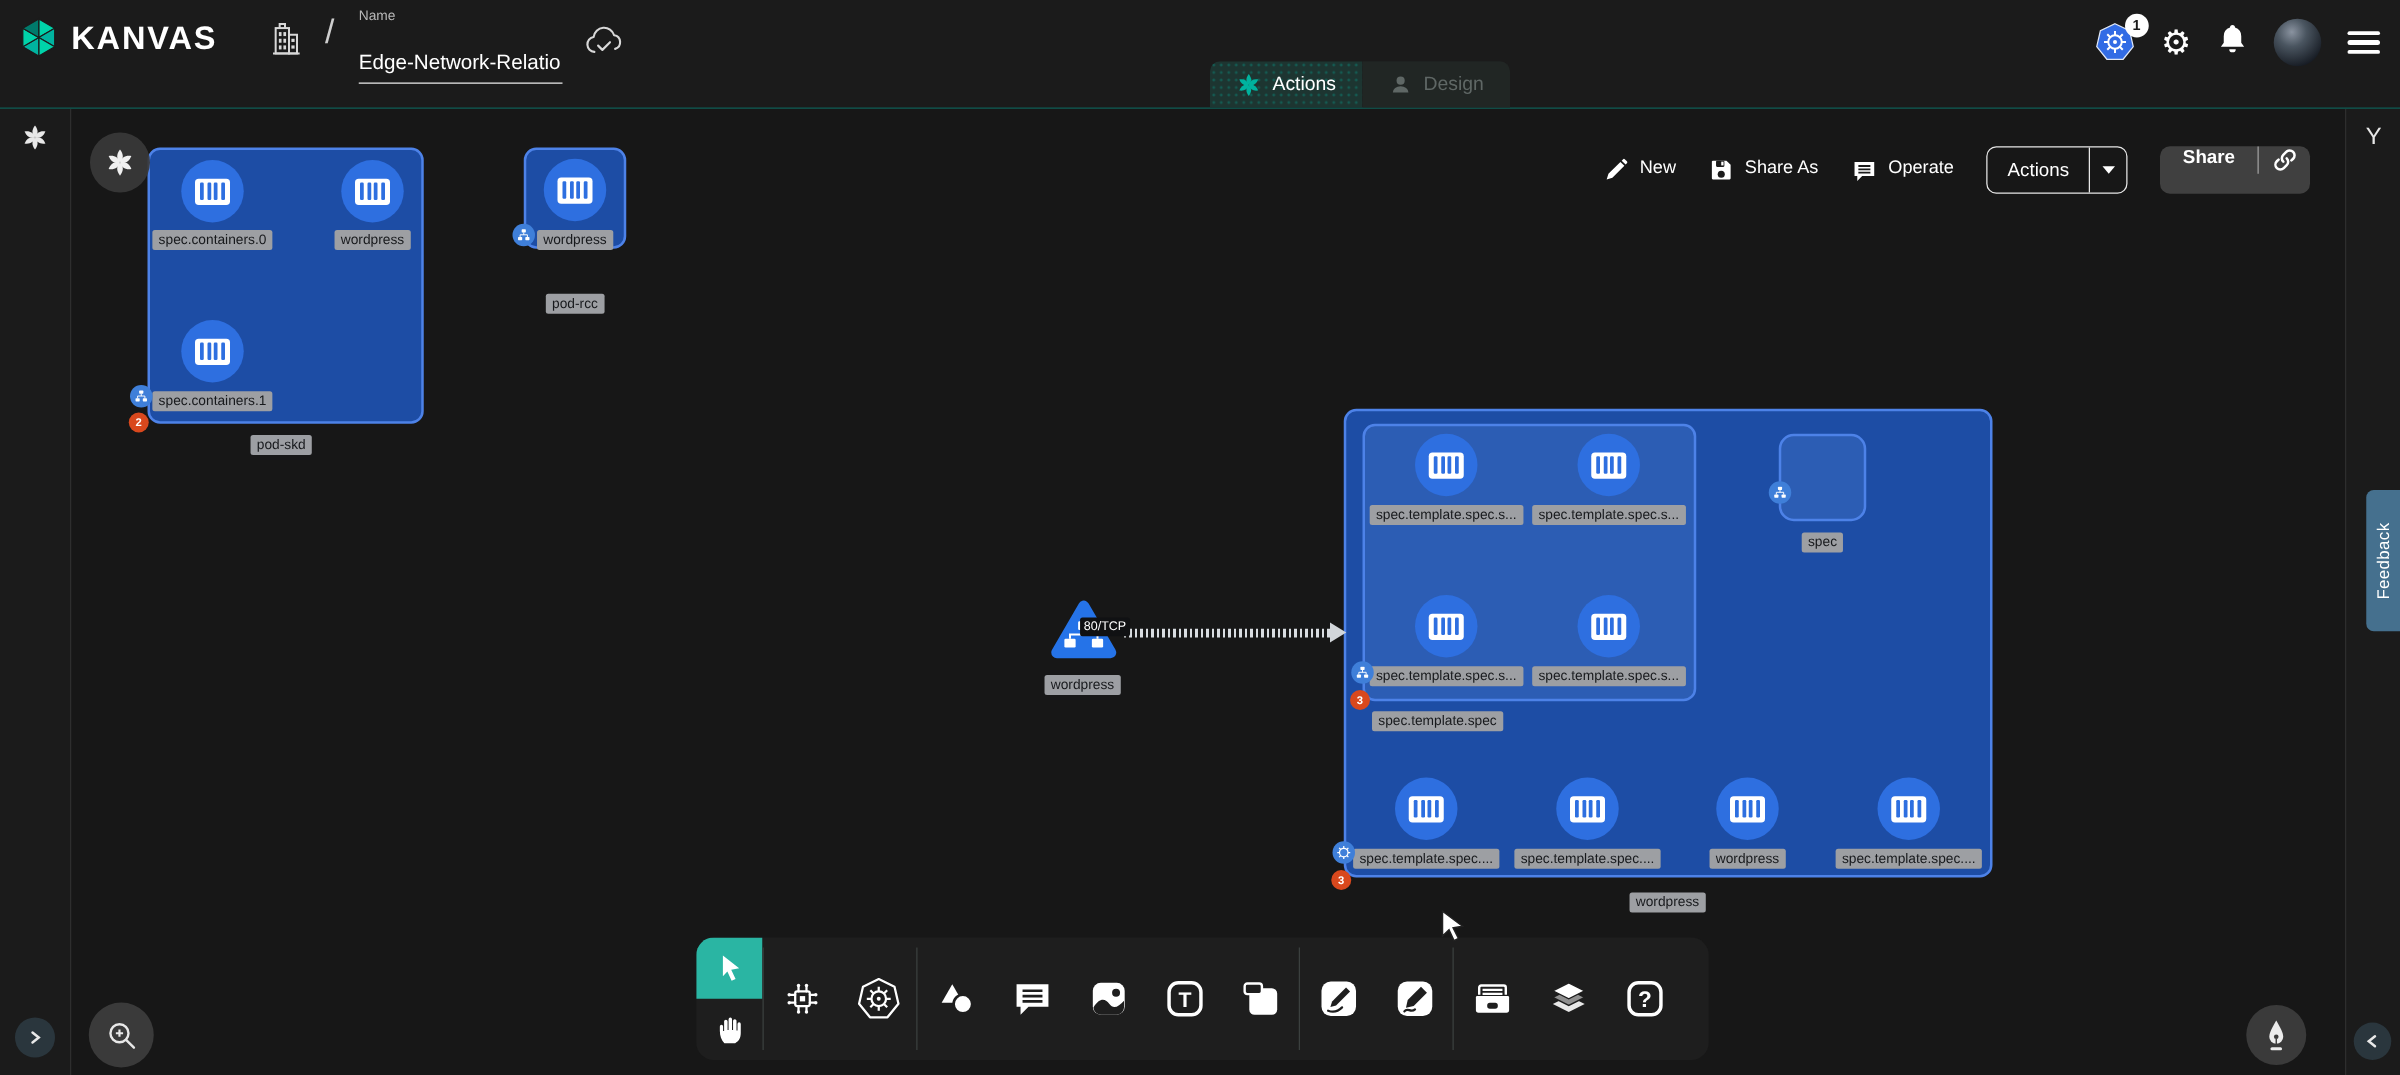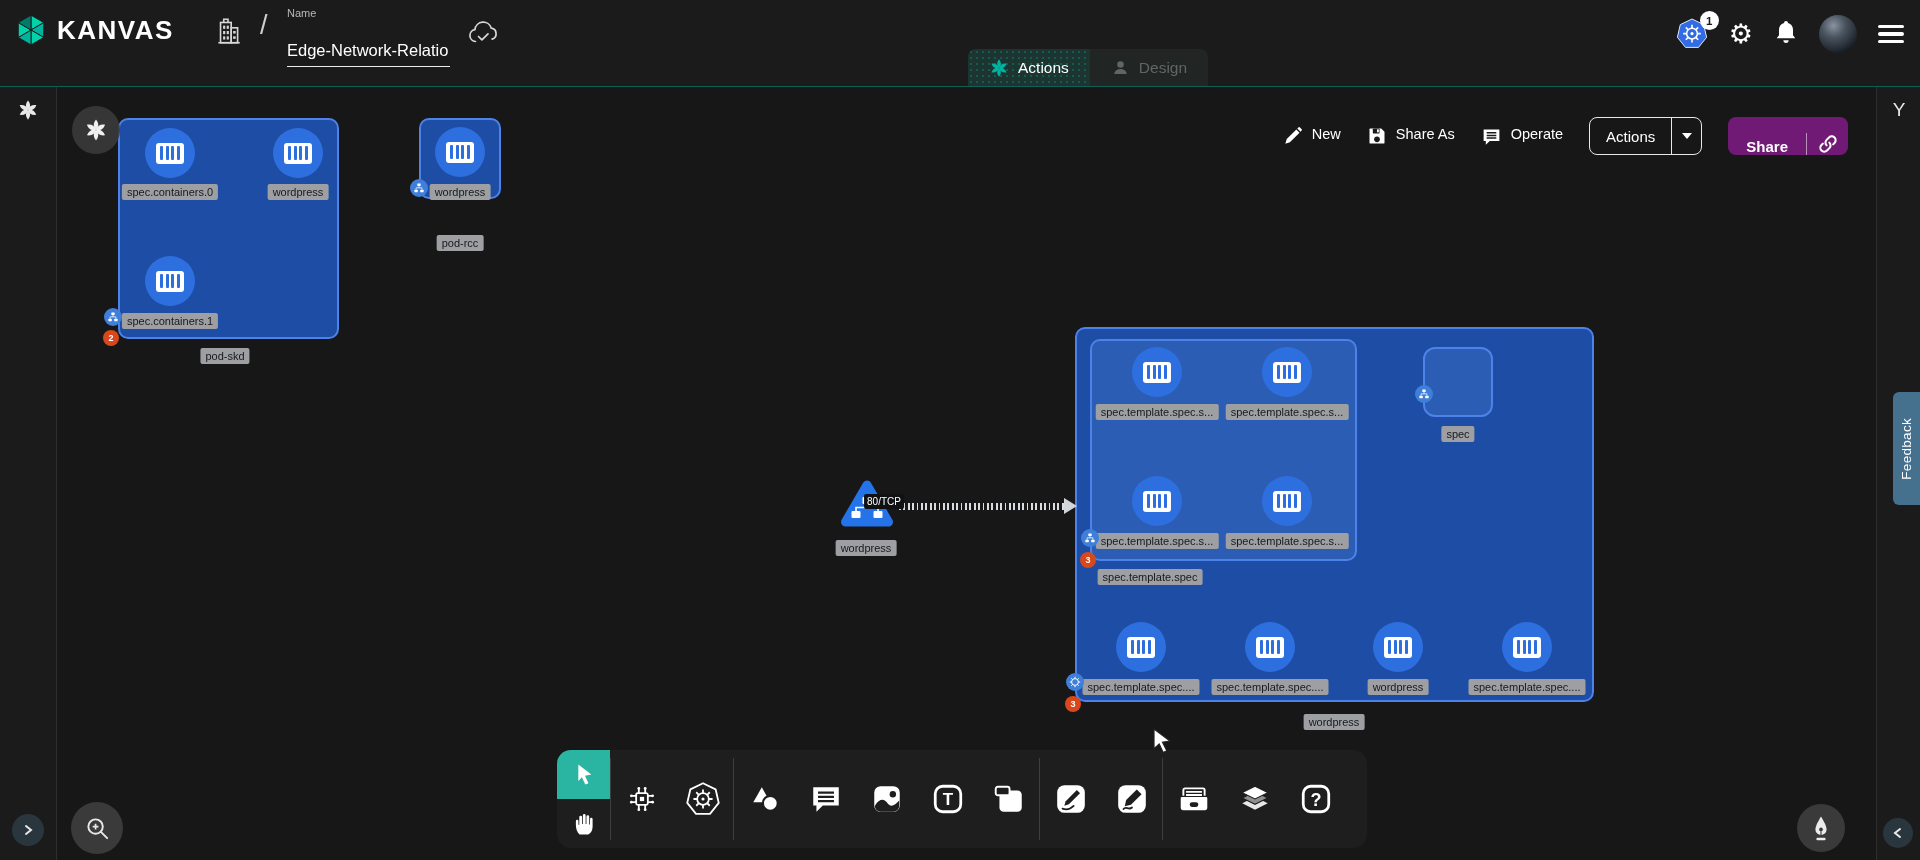--- a/index.html
+++ b/index.html
@@ -46,21 +46,21 @@
     border-radius:6px 0 0 6px;display:flex;align-items:center;justify-content:center;z-index:31}
   .feedback span{writing-mode:vertical-rl;transform:rotate(180deg);font-size:13.5px;color:#fff;letter-spacing:.3px}
 
   
   .actionbar{position:absolute;top:30px;right:72px;display:flex;align-items:center;gap:26px;height:38px;z-index:20}
   .ab-item{display:flex;align-items:flex-start;gap:9px;font-size:14.5px;color:#fff}
   .btn-actions{display:flex;align-items:stretch;height:38px;border:1.3px solid #e8e8e8;border-radius:8px}
   .btn-actions .lbl{display:flex;align-items:center;padding:0 16px;font-size:15px}
   .btn-actions .caret{width:30px;border-left:1.3px solid #e8e8e8;display:flex;align-items:center;justify-content:center}
   .caret-tri{width:0;height:0;border-left:5.5px solid transparent;border-right:5.5px solid transparent;border-top:6px solid #fff}
-  .btn-share{display:flex;align-items:flex-end;height:38px;border-radius:8px;background:#701a75;overflow:hidden}
+  .btn-share{display:flex;align-items:flex-start;height:38px;border-radius:8px;background:#404040;overflow:hidden}
   .btn-share .lbl{display:flex;align-items:center;padding:0 18px;font-size:15px;font-weight:700;color:#fff}
   .btn-share .link{width:42px;border-left:1px solid rgba(255,255,255,.5);display:flex;align-items:center;justify-content:center}
 
   
   .group{position:absolute;background:#1d4da5;border:2px solid #4d82e8;border-radius:10px}
   .group-inner{background:#2c5db4}
   .spec-square{position:absolute;width:70px;height:70px;background:#2c5db4;border:2px solid #4d82e8;border-radius:12px}
   .cnode{position:absolute;width:50px;height:50px;border-radius:50%;background:#2e6fe0;
     display:flex;align-items:center;justify-content:center;z-index:6}
   .cglyph{width:28px;height:21px;background:#fff;border-radius:3px;display:flex;gap:2.6px;

